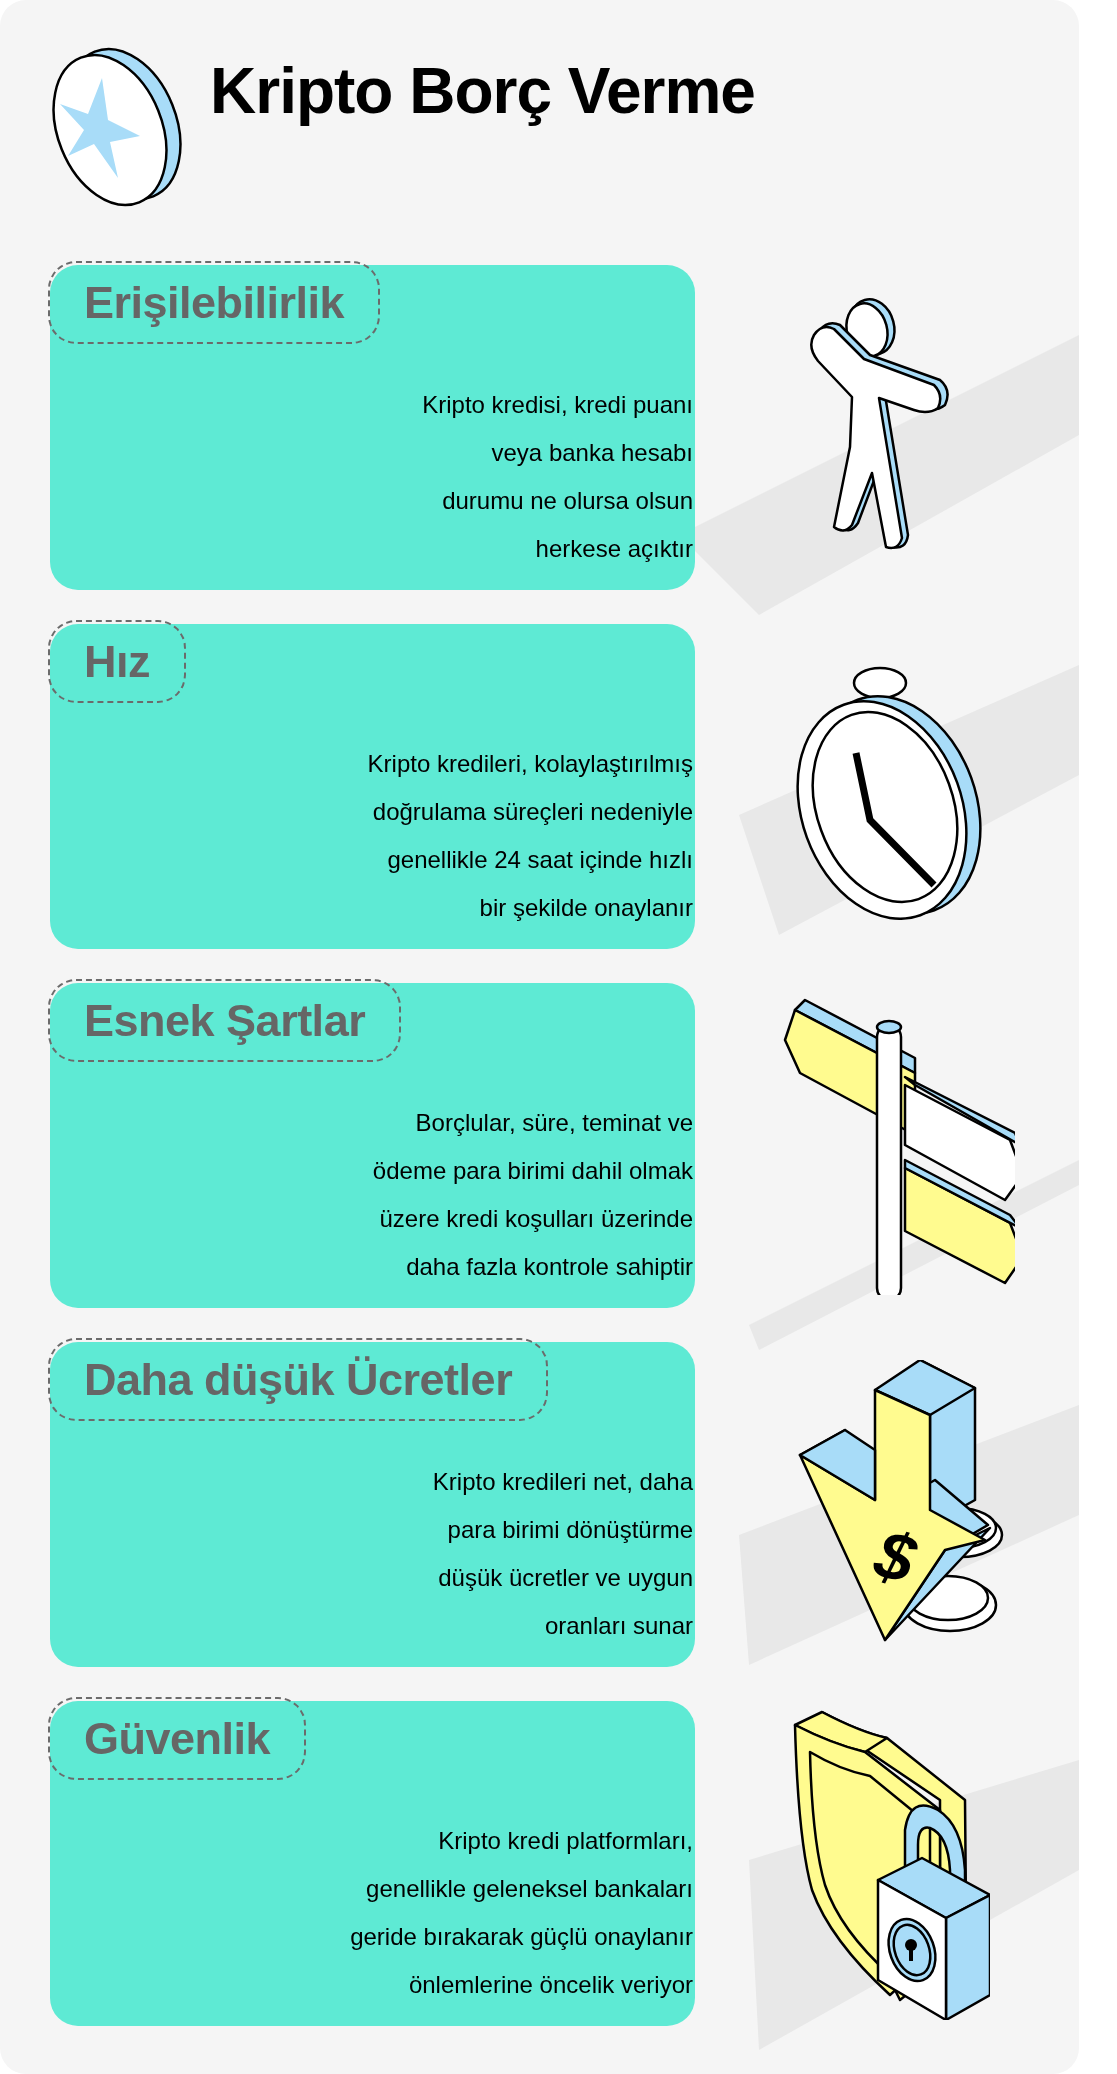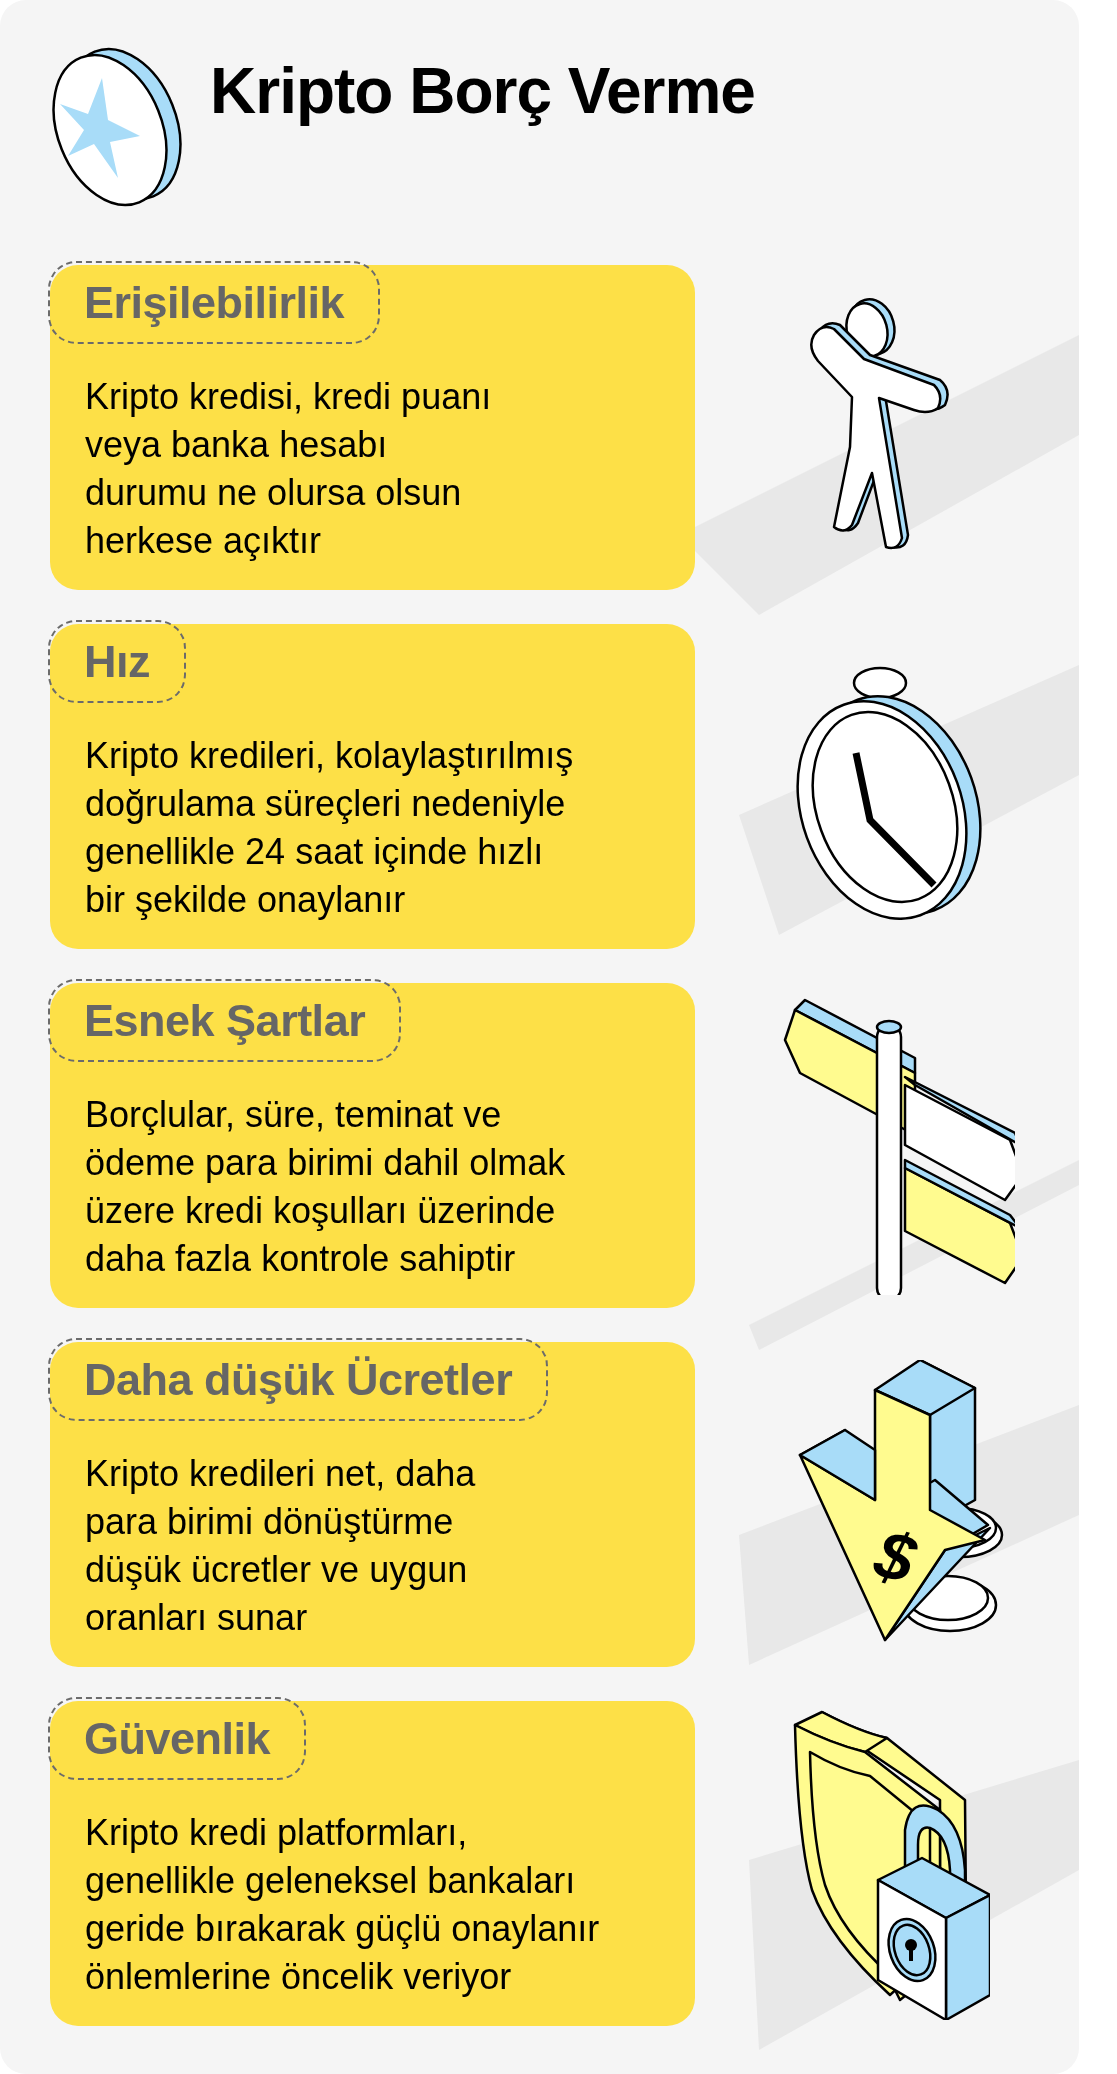--- a/index.html
+++ b/index.html
@@ -5,28 +5,28 @@
   html, body { margin: 0; padding: 0; background: #ffffff; }
   body { width: 1117px; height: 2074px; position: relative; overflow: hidden;
          font-family: "Liberation Sans", "DejaVu Sans", sans-serif; }
   .panel { position: absolute; left: 0; top: 0; width: 1079px; height: 2074px;
            background: #f5f5f5; border-radius: 26px; overflow: hidden; }
   .coin { position: absolute; left: 44px; top: 44px; width: 140px; height: 166px; }
   .title { position: absolute; left: 210px; top: 52px; margin: 0;
            font-size: 64px; line-height: 78px; font-weight: 700; color: #000;
            letter-spacing: -1px; }
   .card { position: absolute; left: 50px; width: 645px; height: 325px;
-          background: #fde047; border-radius: 28px; }
+          background: #5eead4; border-radius: 28px; }
   .badge { position: absolute; left: -2px; top: -4px; height: 83px;
            box-sizing: border-box; border: 2.5px dashed #6b6b6b; border-radius: 28px;
            padding: 0 34px; display: flex; align-items: center;
            font-size: 45px; font-weight: 700; color: #666666; letter-spacing: -0.5px;
            white-space: nowrap; }
-  .body-text { position: absolute; left: 35px; top: 108px; width: 600px; margin: 0;
-               font-size: 36px; line-height: 48px; color: #000; font-weight: 400; }
+  .body-text { position: absolute; left: 35px; top: 108px; width: 600px; margin: 8px;
+               font-size: 24px; line-height: 48px; color: #000; font-weight: 400; text-align: right; }
   .body-text span { display: block; white-space: nowrap; }
   .shadow { position: absolute; right: 0; width: 420px; height: 330px; }
   .illus { position: absolute; }
 </style>
 </head>
 <body>
 
 <div class="panel">
 
   <svg class="coin" viewBox="0 0 140 166">

